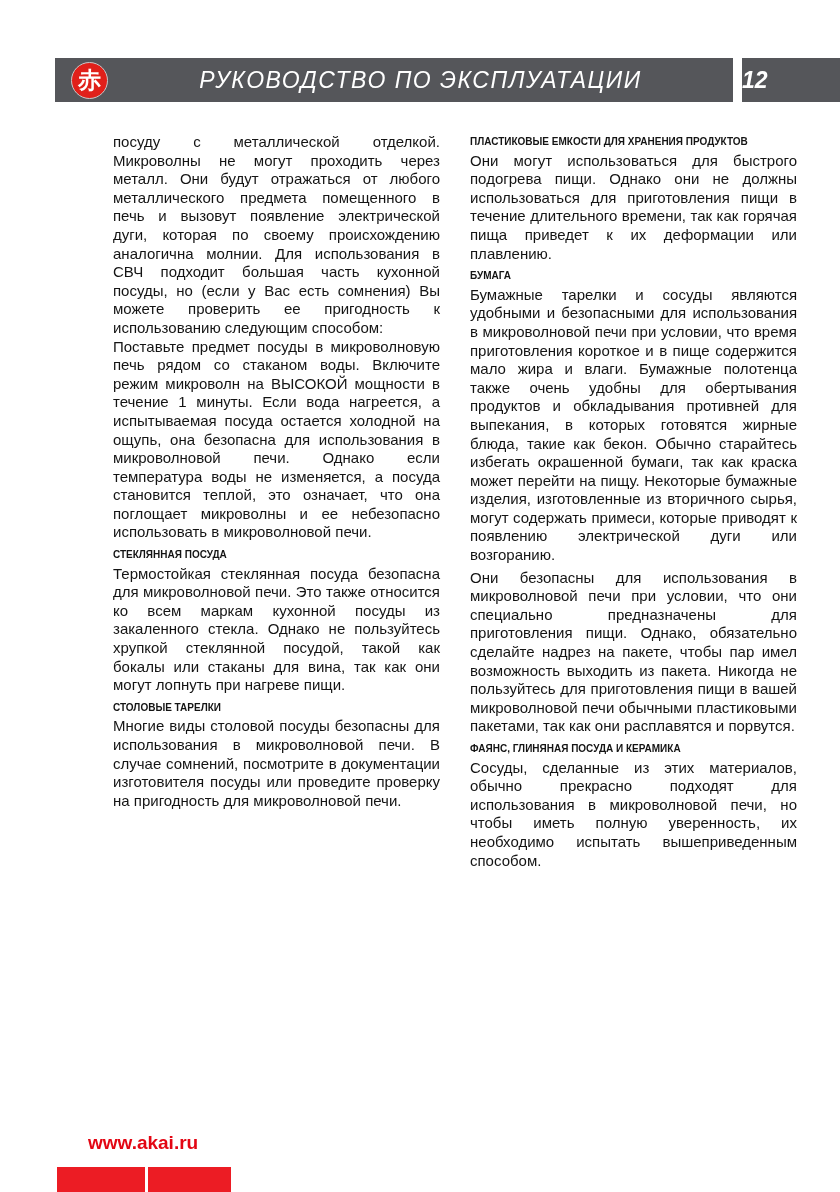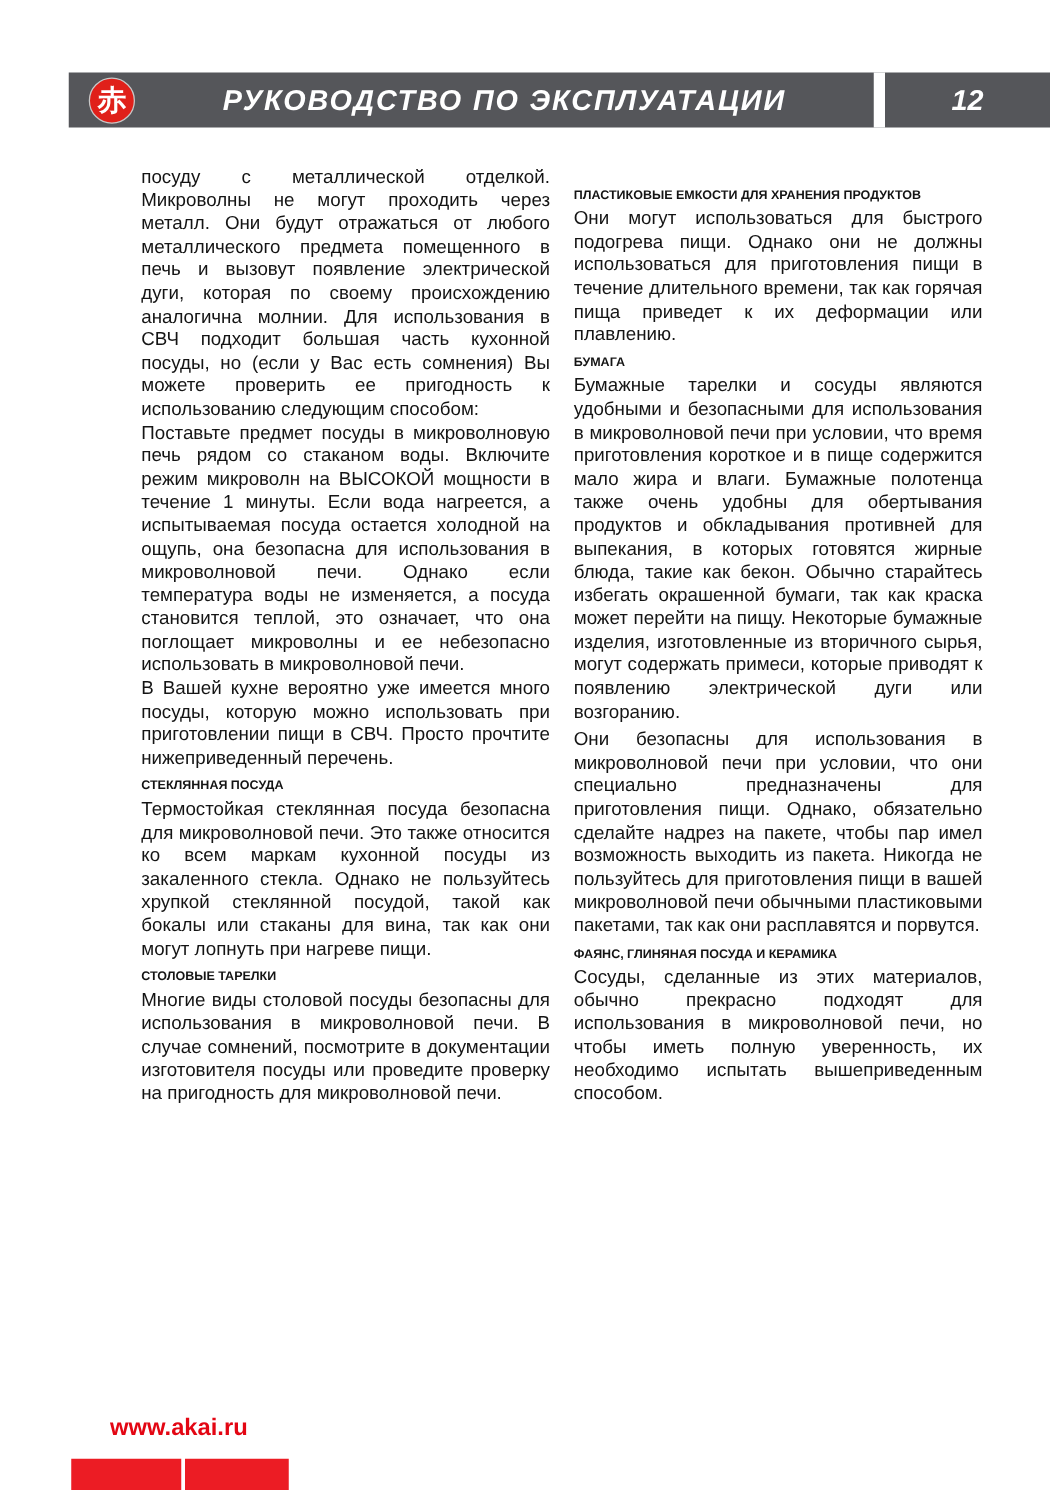--- a/index.html
+++ b/index.html
@@ -20,33 +20,33 @@
   .logo {
     width: 37px; height: 37px; border-radius: 50%;
     background: #e0201a; color: #fff;
     font-size: 23px; font-weight: 700;
     display: flex; align-items: center; justify-content: center;
     margin-left: 16px; flex: 0 0 auto;
     border: 1px solid #c8c8c8;
   }
   .title {
     flex: 1; text-align: center;
-    color: #ffffff; font-weight: 700; font-style: italic;
+    color: #ffffff; font-weight: 400; font-style: italic;
     font-size: 23px; letter-spacing: 1.5px;
     white-space: nowrap;
   }
   .header-sep { width: 9px; height: 100%; background: #ffffff; flex: 0 0 auto; }
   .pagenum {
-    width: 132px; flex: 0 0 auto; text-align: center;
+    width: 98px; flex: 0 0 auto; text-align: left;
     color: #ffffff; font-weight: 700; font-style: italic; font-size: 23px;
   }
   
   .content {
     position: absolute; top: 133px; left: 113px; width: 674px;
-    display: flex; gap: 19px; align-items: flex-end;
+    display: flex; gap: 30px;
   }
   .col {
     width: 327px; flex: 0 0 327px;
     font-size: 15px; line-height: 18.6px;
     color: #141414; text-align: justify;
   }
   .section + .section { margin-top: 4px; }
   .heading {
     margin: 0; font-size: 10px; font-weight: 700; line-height: 18.6px;
     text-align: left;
@@ -77,21 +77,20 @@
     <div class="title">РУКОВОДСТВО ПО ЭКСПЛУАТАЦИИ</div>
     <div class="header-sep"></div>
     <div class="pagenum">12</div>
   </header>
 
   <main class="content">
     <div class="col" id="col-left">
         <section class="section">
           <p>посуду с металлической отделкой. Микроволны не могут проходить через металл. Они будут отражаться от любого металлического предмета помещенного в печь и вызовут появление электрической дуги, которая по своему происхождению аналогична молнии. Для использования в СВЧ подходит большая часть кухонной посуды, но (если у Вас есть сомнения) Вы можете проверить ее пригодность к использованию следующим способом:</p>
           <p>Поставьте предмет посуды в микроволновую печь рядом со стаканом воды. Включите режим микроволн на ВЫСОКОЙ мощности в течение 1 минуты. Если вода нагреется, а испытываемая посуда остается холодной на ощупь, она безопасна для использования в микроволновой печи. Однако если температура воды не изменяется, а посуда становится теплой, это означает, что она поглощает микроволны и ее небезопасно использовать в микроволновой печи.</p>
-          <p>В Вашей кухне вероятно уже имеется много посуды, которую можно использовать при приготовлении пищи в СВЧ. Просто прочтите нижеприведенный перечень.</p>
         </section>
         <section class="section">
           <h3 class="heading">СТЕКЛЯННАЯ ПОСУДА</h3>
           <p>Термостойкая стеклянная посуда безопасна для микроволновой печи. Это также относится ко всем маркам кухонной посуды из закаленного стекла. Однако не пользуйтесь хрупкой стеклянной посудой, такой как бокалы или стаканы для вина, так как они могут лопнуть при нагреве пищи.</p>
         </section>
         <section class="section">
           <h3 class="heading">СТОЛОВЫЕ ТАРЕЛКИ</h3>
           <p>Многие виды столовой посуды безопасны для использования в микроволновой печи. В случае сомнений, посмотрите в документации изготовителя посуды или проведите проверку на пригодность для микроволновой печи.</p>
         </section>
       </div>

